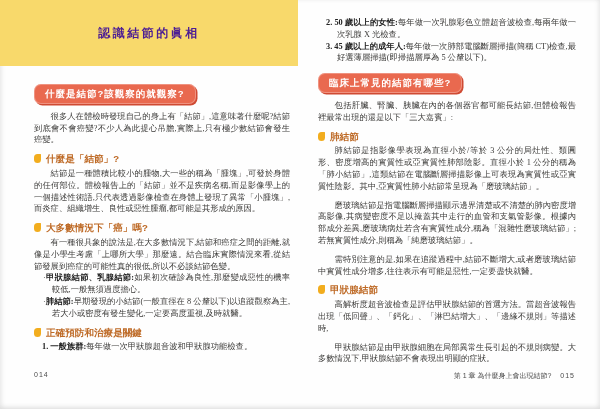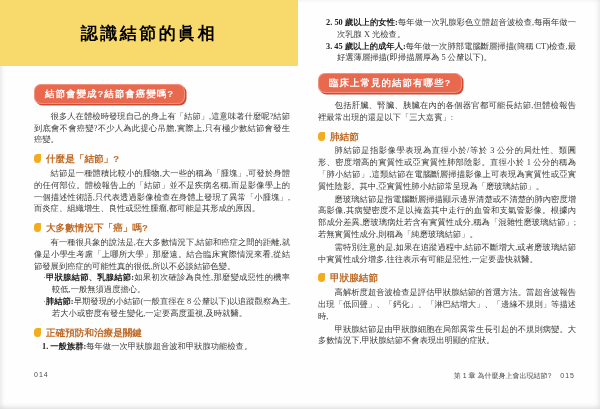--- a/index.html
+++ b/index.html
@@ -11,21 +11,21 @@
     box-shadow: inset 0 -3px 4px rgba(0,0,0,.07), inset 3px 0 4px rgba(0,0,0,.045),
                 inset -3px 0 4px rgba(0,0,0,.045);
   }
 
   
   .banner{
     position:absolute; left:0; top:0; width:298px; height:66px;
     background:#f8d96b; display:flex; align-items:center; justify-content:center;
   }
   .banner-title{
-    font-size:17px; font-weight:700; color:#000000; letter-spacing:2.5px;
+    font-size:12px; font-weight:700; color:#4c1d95; letter-spacing:2.5px;
     font-family:"Liberation Sans","DejaVu Sans",sans-serif;
   }
 
   
   .col{ position:absolute; font-size:8.3px; line-height:11.8px; color:#3b3a38;
         text-align:justify; font-family:"Liberation Serif","DejaVu Serif",serif; }
   .col-left { left:34px; top:84px; width:256px; }
   .col-right{ left:318px; top:17px; width:258px; }
 
   
@@ -44,21 +44,21 @@
     color:#be6a26; font-weight:700; font-size:9.6px; margin:7px 0 3px;
     font-family:"Liberation Sans","DejaVu Sans",sans-serif;
   }
   .leaf{
     display:inline-block; width:7px; height:9px; margin-right:5px;
     background:#f2ad1e; border-radius:6px 1px 6px 6px; vertical-align:-1px;
   }
 
   
   .para{ text-indent:2em; margin:0; }
-  .para + .para{ margin-top:1px; }
+  .para + .para{ margin-top:7px; }
   .gap-top{ margin-top:5px; }
   .hang{ margin-left:9px; padding-left:9px; text-indent:-9px; }
   .num { margin-left:8px; padding-left:11px; text-indent:-11px; }
   .hang b,.num b{ color:#222; }
 
   
   .footer{ position:absolute; top:371px; font-size:7px; color:#4a4a4a;
            font-family:"Liberation Sans","DejaVu Sans",sans-serif; }
   .footer-left{ left:34px; letter-spacing:1px; }
   .footer-right{ right:25px; }
@@ -69,21 +69,21 @@
 
 <div class="spread">
 
   <div class="banner">
     <div class="banner-title">認識結節的眞相</div>
   </div>
 
   <div class="col col-left">
 
     <div class="badge-row">
-      <span class="badge">結節會變成?結節會癌變嗎?</span>
+      <span class="badge">什麼是結節?該觀察的就觀察?</span>
     </div>
 
     <p class="para">很多人在體檢時發現自己的身上有「結節」,這意味著什麼呢?結節到底會不會癌變?不少人為此提心吊膽,實際上,只有極少數結節會發生癌變。</p>
 
     <div class="subhead">
       <span class="leaf"></span><span>什麼是「結節」?</span>
     </div>
     <p class="para">結節是一種體積比較小的腫物,大一些的稱為「腫塊」,可發於身體的任何部位。體檢報告上的「結節」並不是疾病名稱,而是影像學上的一個描述性術語,只代表透過影像檢查在身體上發現了異常「小腫塊」,而炎症、組織增生、良性或惡性腫瘤,都可能是其形成的原因。</p>
 
     <div class="subhead">

